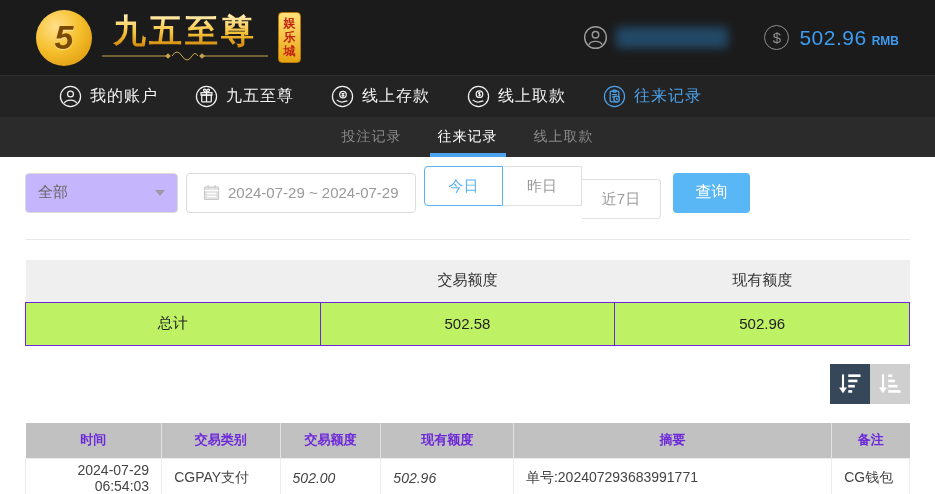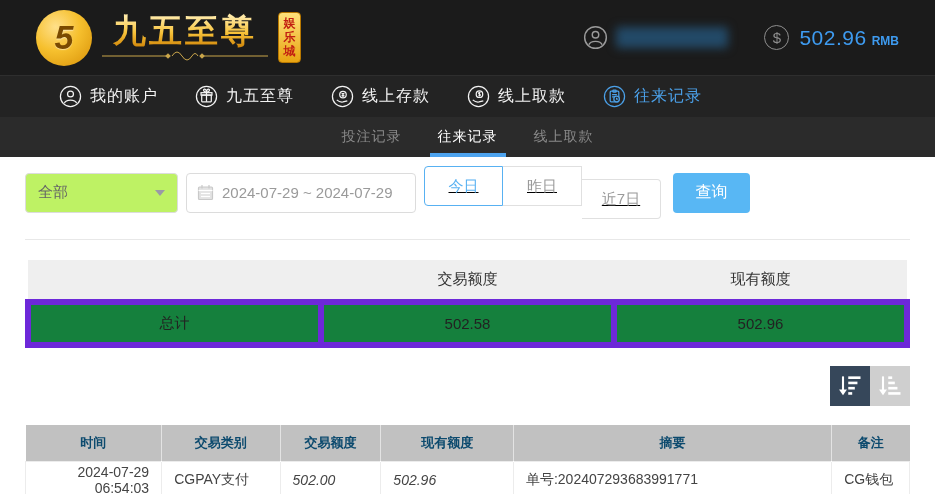--- a/index.html
+++ b/index.html
@@ -50,57 +50,57 @@
     letter-spacing:1px; cursor:pointer; position:relative; padding:0 6px; }
   .tab.active { color:#fff; }
   .tab.active::after { content:""; position:absolute; left:-2px; right:-2px; bottom:0;
     height:4px; background:#4da3ee; }
 
   
   .content { padding:0 25px; }
   .filter-row { margin-top:9px; display:flex; align-items:center; }
   .select-box { width:153px; height:40px; border:1px solid #dcdcdc; border-radius:4px;
     display:flex; align-items:center; justify-content:space-between; padding:0 12px;
-    color:#666; font-size:15px; cursor:pointer; background:#bef264; }
+    color:#666; font-size:15px; cursor:pointer; background:#c4b5fd; }
   .caret-down { width:0; height:0; border-left:5px solid transparent;
     border-right:5px solid transparent; border-top:6px solid #9a9aa6; }
   .date-box { width:230px; height:40px; border:1px solid #dcdcdc; border-radius:4px;
-    margin-left:8px; display:flex; align-items:center; padding:0 10px; gap:8px;
+    margin-left:8px; display:flex; align-items:center; padding:0 16px; gap:8px;
     color:#9a9a9a; font-size:15px; background:#fff; }
-  .quick-group { display:flex; margin-left:8px;text-decoration:underline; }
+  .quick-group { display:flex; margin-left:8px; }
   .quick-btn { width:79px; height:40px; background:#fff; border:1px solid #e0e0e0;
     border-left-width:0; color:#9a9a9a; font-size:15px; display:flex; align-items:center;
     justify-content:center; cursor:pointer; }
   .quick-btn:first-child { border-left-width:1px; border-radius:4px 0 0 4px; }
   .quick-btn:last-child { border-radius:0 4px 4px 0;margin-top:13px; }
   .quick-btn.active { border:1px solid #58b1f2; color:#58b1f2; }
   .search-btn { width:77px; height:40px; margin-left:12px; background:#58b7f4; border:none;
     border-radius:4px; color:#fff; font-size:16px; cursor:pointer;
     font-family:"Liberation Sans","DejaVu Sans",sans-serif; }
 
   .divider { margin-top:20px; border-top:1px solid #e8e8e8; }
 
   
   .summary { margin-top:20px; width:100%; border-collapse:collapse; }
   .summary thead td { height:42px; background:#efefef; text-align:center;
     font-size:15px; color:#333; }
-  .summary tbody td { height:43px; background:#15803d; text-align:center; font-size:15px;
-    color:#222; border:6px solid #6d28d9; }
+  .summary tbody td { height:43px; background:#bef264; text-align:center; font-size:15px;
+    color:#222; border:1px solid #6d28d9; }
   .summary td { width:33.33%; }
 
   
   .sort-row { margin-top:18px; display:flex; justify-content:flex-end; }
   .sort-btn { width:40px; height:40px; border:none; cursor:pointer; display:flex;
     align-items:center; justify-content:center; padding:0; }
   .sort-btn.desc { background:#36475a; }
   .sort-btn.asc  { background:#cfcfcf; }
 
   
   .data-table { margin-top:19px; width:100%; border-collapse:collapse; table-layout:fixed; }
-  .data-table thead th { height:36px; background:#c1c1c1; color:#0c4a6e; font-size:13px;
+  .data-table thead th { height:36px; background:#c1c1c1; color:#6d28d9; font-size:13px;
     font-weight:bold; text-align:center; border-right:1px solid rgba(255,255,255,.55); }
   .data-table thead th:last-child { border-right:none; }
   .data-table tbody td { height:38px; background:#fff; font-size:14px; color:#444;
     border:1px solid #ececec; padding:0 12px; }
   .data-table tbody tr.stub td { height:20px; }
   .ac { text-align:right; } .ar { text-align:left;font-style:italic; } .al { text-align:left; }
   .col-time{width:15.4%} .col-type{width:13.4%} .col-amt{width:11.4%}
   .col-bal{width:15.0%} .col-sum{width:36.0%} .col-note{width:8.8%}
 
   svg { display:block; }

